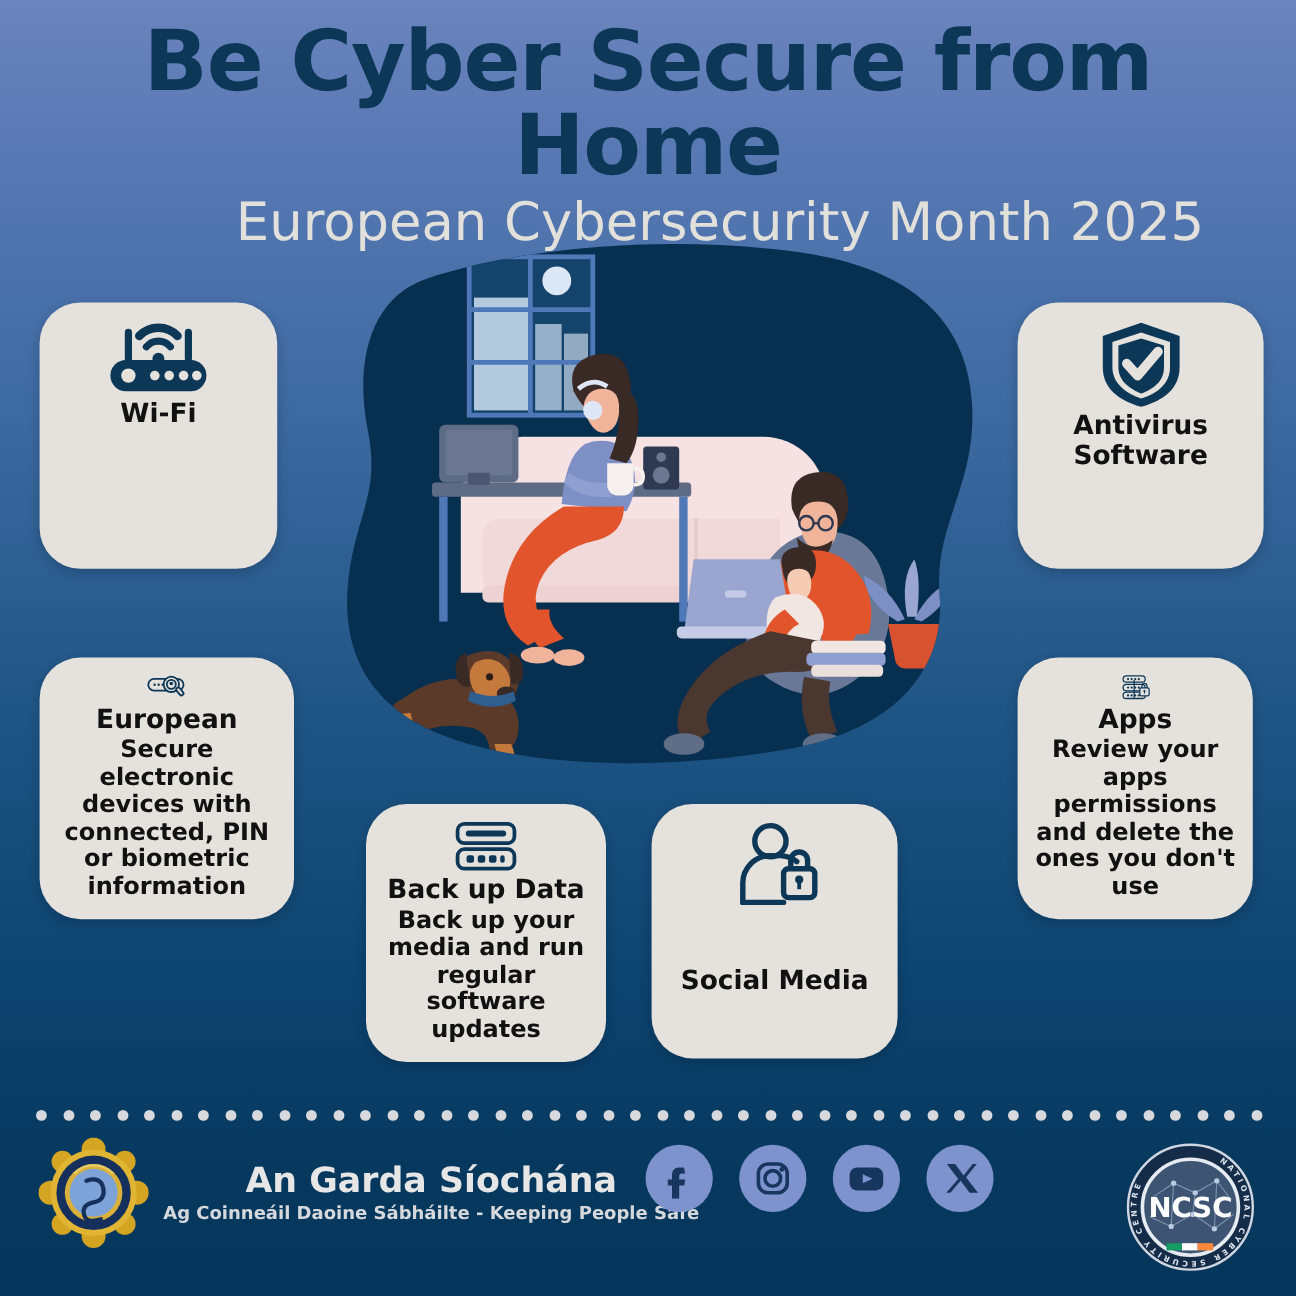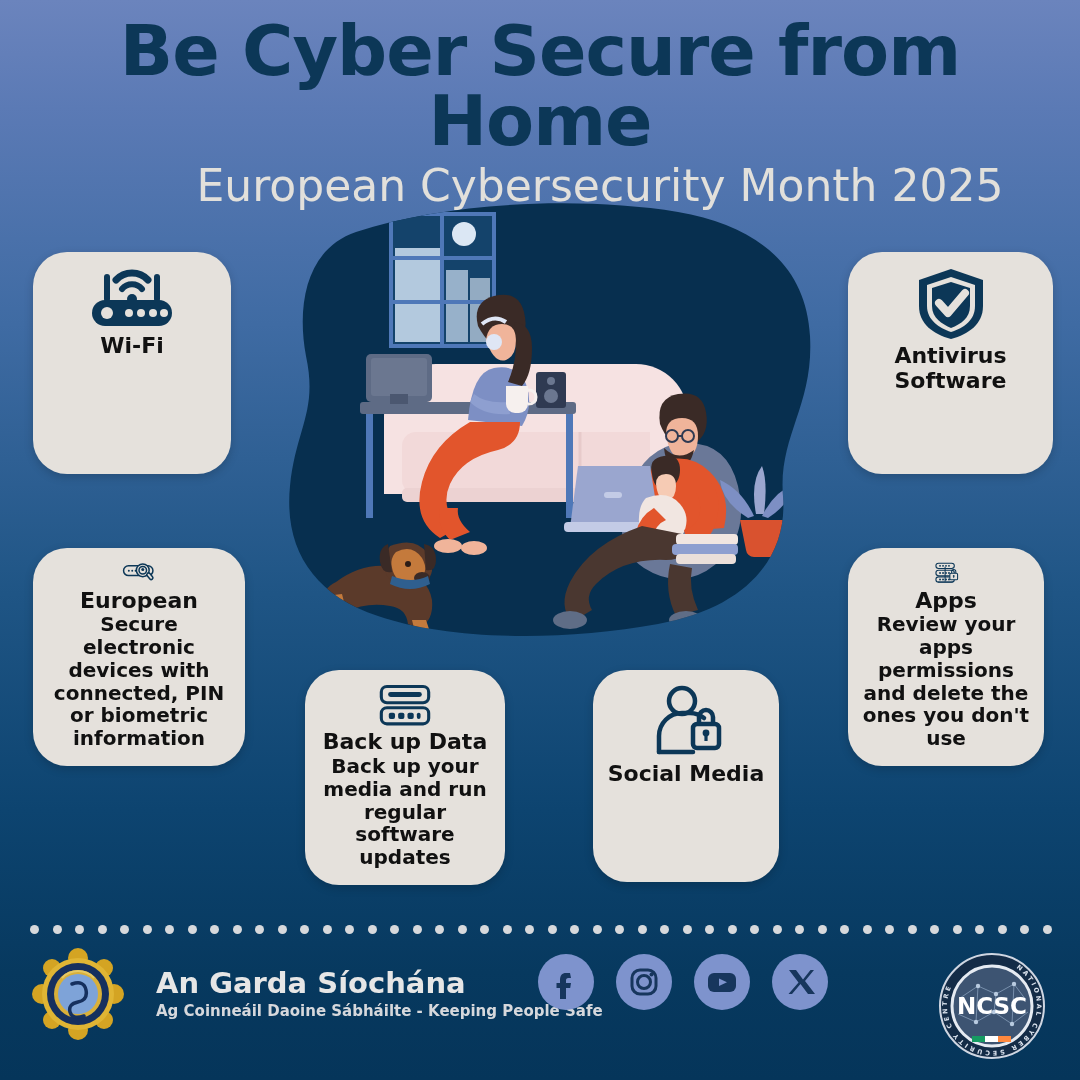--- a/index.html
+++ b/index.html
@@ -52,30 +52,30 @@
     margin:0;font-size:20px;font-weight:600;color:#111;
     line-height:1.14;text-align:center;
     font-family:"DejaVu Sans",sans-serif;
   }
 
   #card-wifi      {left:33px;  top:252px; width:198px; height:222px;}
   #card-passwords {left:33px;  top:548px; width:212px; height:218px;}
   #card-antivirus {left:848px; top:252px; width:205px; height:222px;}
   #card-apps      {left:848px; top:548px; width:196px; height:218px;}
   #card-backup    {left:305px; top:670px; width:200px; height:215px;}
-  #card-social    {left:593px; top:670px; width:186px; height:212px;}
+  #card-social    {left:543px; top:670px; width:205px; height:212px;gap:44px;}
 
   
   .dots{position:absolute;left:30px;top:922px;width:1022px;height:14px;
         display:flex;justify-content:space-between;align-items:center;}
   .dots i{display:block;width:9px;height:9px;border-radius:50%;background:#d7d9dc;}
 
   
   .footer{position:absolute;left:0;top:940px;width:1080px;height:140px;}
-  .garda-wrap{position:absolute;left:32px;top:8px;display:flex;align-items:center;gap:32px;}
+  .garda-wrap{position:absolute;left:32px;top:8px;display:flex;align-items:center;gap:12px;text-align:center;}
   .garda-text .g1{font-size:29px;font-weight:600;color:#e6e6e6;line-height:1.1;
       font-family:"DejaVu Sans",sans-serif;}
   .garda-text .g2{font-size:15px;font-weight:600;color:#d6d8dc;line-height:1.2;margin-top:3px;
       font-family:"DejaVu Sans",sans-serif;}
 
   .social{position:absolute;left:538px;top:14px;display:flex;gap:22px;}
   .sbtn{width:56px;height:56px;border-radius:50%;background:#7e93cd;
         display:flex;align-items:center;justify-content:center;}
   .handles{position:absolute;left:538px;top:84px;display:flex;gap:44px;align-items:baseline;}
   .handles .h1{font-size:26px;font-weight:700;color:#8fa4d6;font-family:"DejaVu Sans",sans-serif;}

